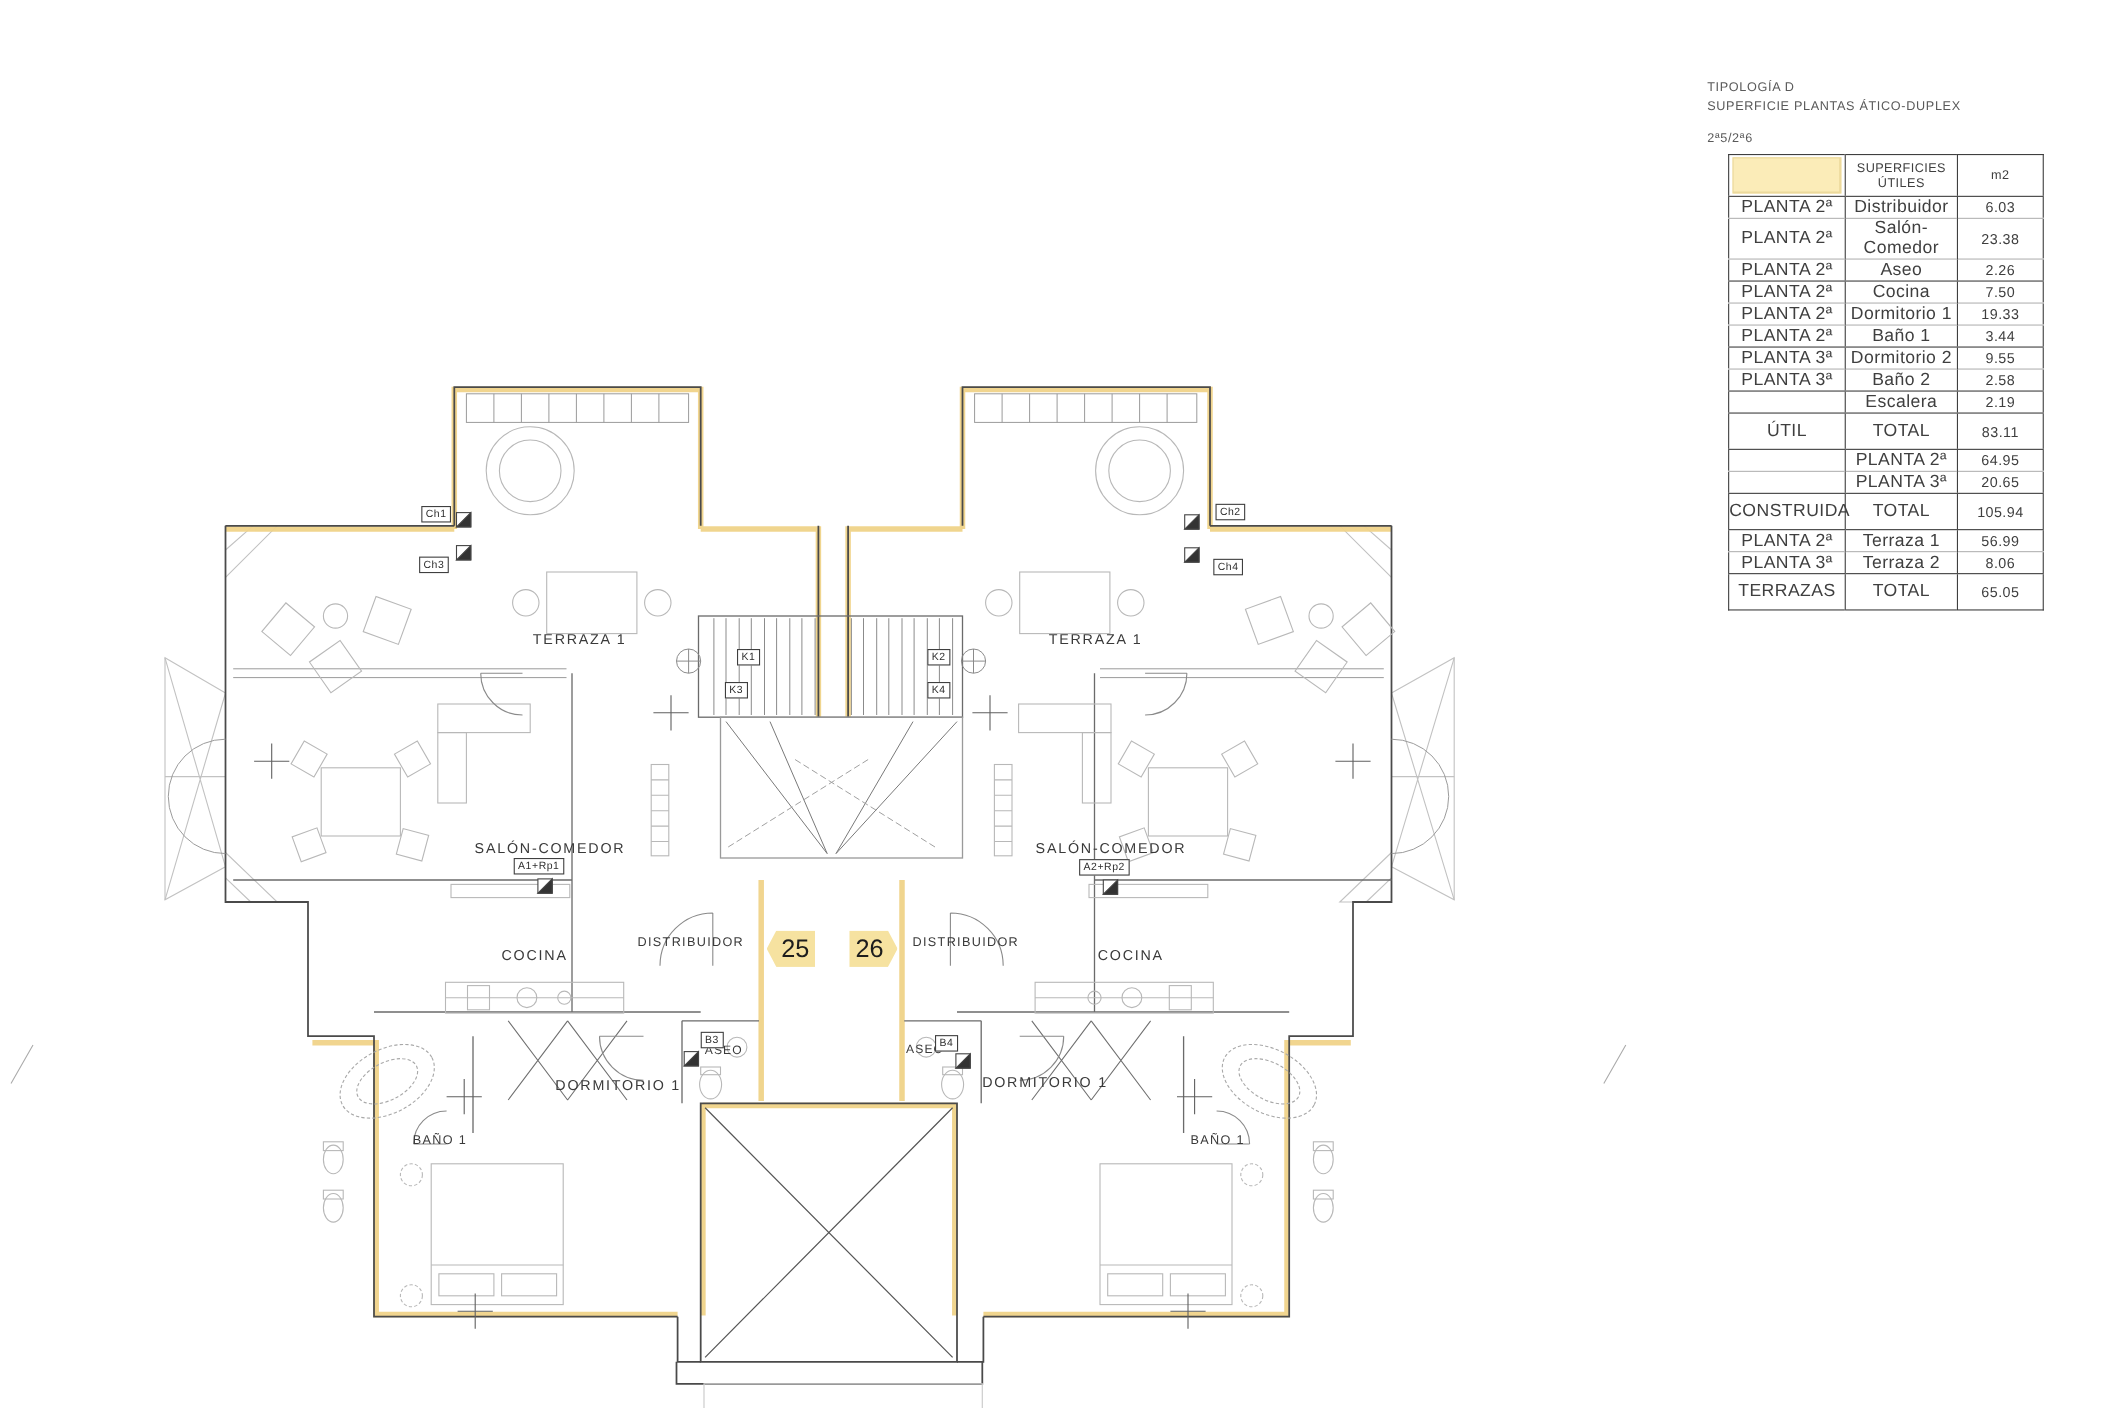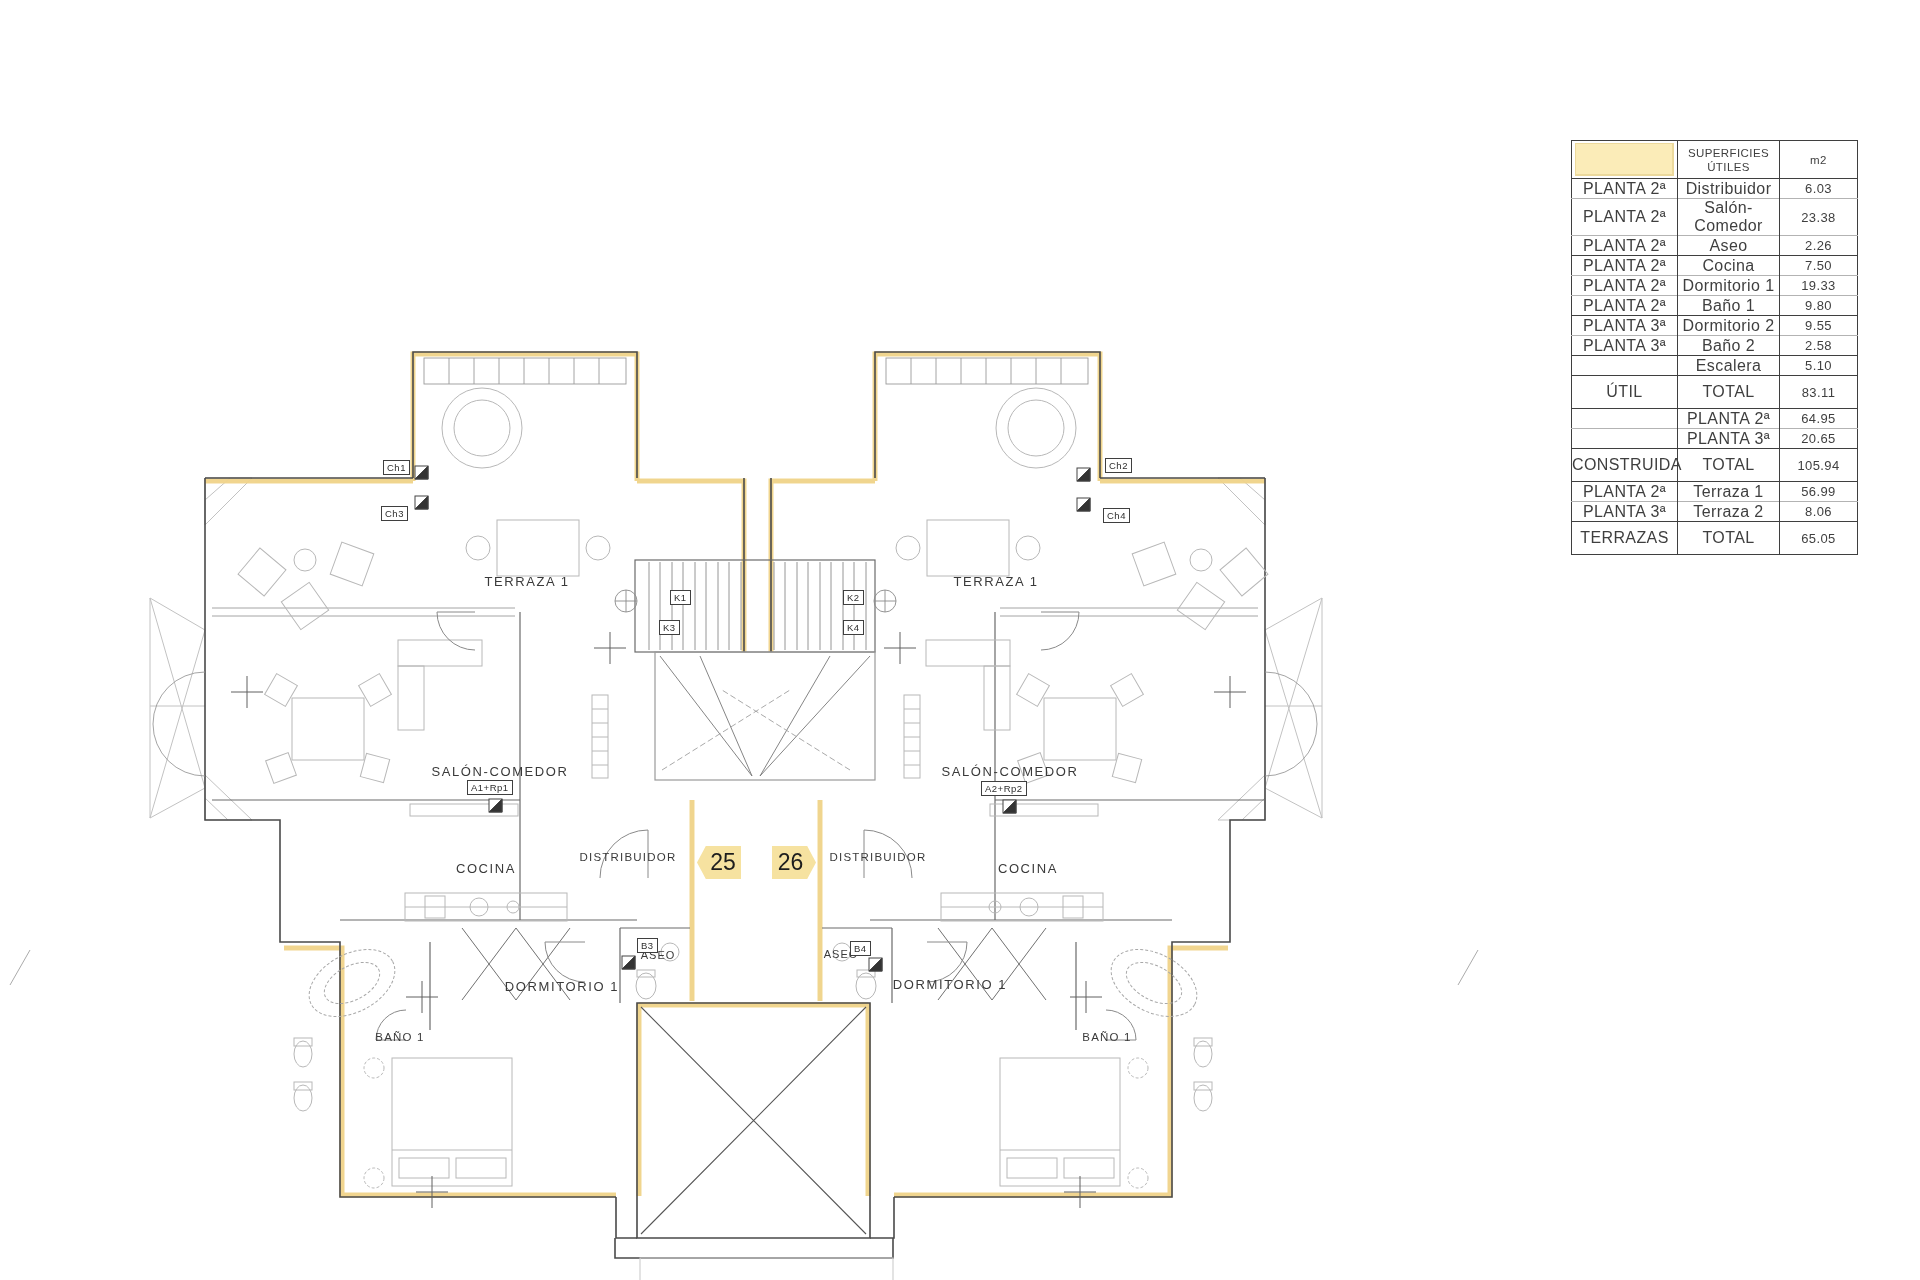--- a/index.html
+++ b/index.html
@@ -335,20 +335,25 @@
     <div class="shell"></div>
     <div class="fill"></div>
     <div class="num">25</div>
   </div>
   <div class="badge point-right" style="left:770px;top:844px">
     <div class="shell"></div>
     <div class="fill"></div>
     <div class="num">26</div>
   </div>
 
+  <div class="title-block">
+    <div>TIPOLOGÍA D</div>
+    <div>SUPERFICIE PLANTAS ÁTICO-DUPLEX</div>
+    <div class="units">2ª5/2ª6</div>
+  </div>
 
   <div class="table-wrap">
     <table class="surface-table">
       <colgroup>
           <col class="c1">
           <col class="c2">
           <col class="c3">
         </colgroup>
       <thead>
         <tr>
@@ -384,36 +389,36 @@
             <td>7.50</td>
           </tr>
           <tr>
             <td>PLANTA 2ª</td>
             <td>Dormitorio 1</td>
             <td>19.33</td>
           </tr>
           <tr class="group-end">
             <td>PLANTA 2ª</td>
             <td>Baño 1</td>
-            <td>9.80</td>
+            <td>3.44</td>
           </tr>
           <tr>
             <td>PLANTA 3ª</td>
             <td>Dormitorio 2</td>
             <td>9.55</td>
           </tr>
           <tr class="group-end">
             <td>PLANTA 3ª</td>
             <td>Baño 2</td>
             <td>2.58</td>
           </tr>
           <tr class="group-end">
             <td></td>
             <td>Escalera</td>
-            <td>5.10</td>
+            <td>2.19</td>
           </tr>
           <tr class="tall group-end">
             <td>ÚTIL</td>
             <td>TOTAL</td>
             <td>83.11</td>
           </tr>
           <tr>
             <td></td>
             <td>PLANTA 2ª</td>
             <td>64.95</td>

